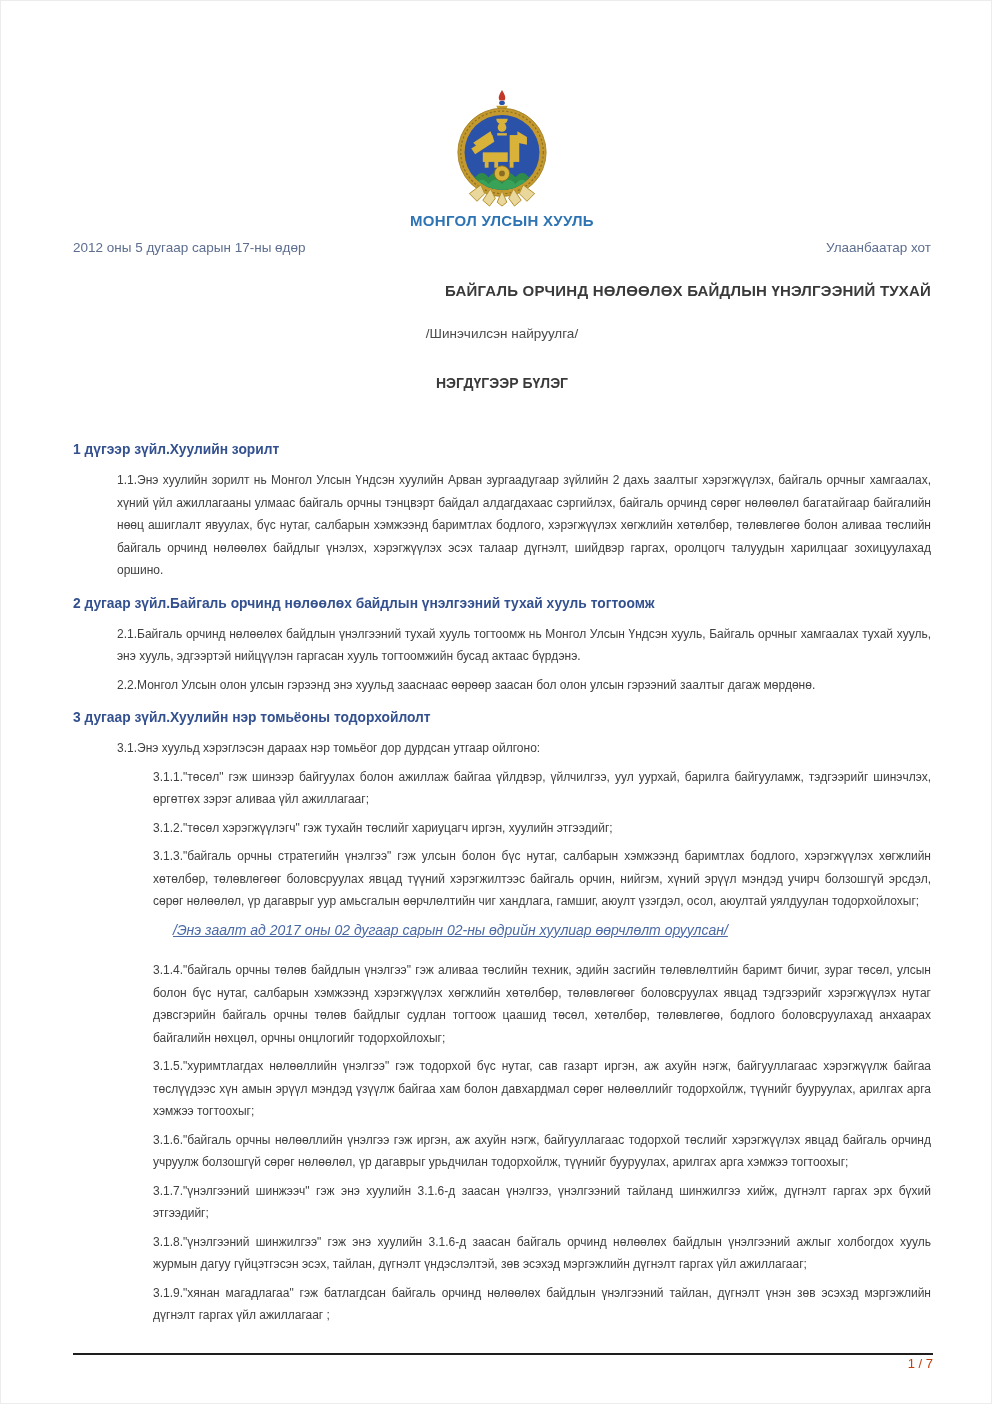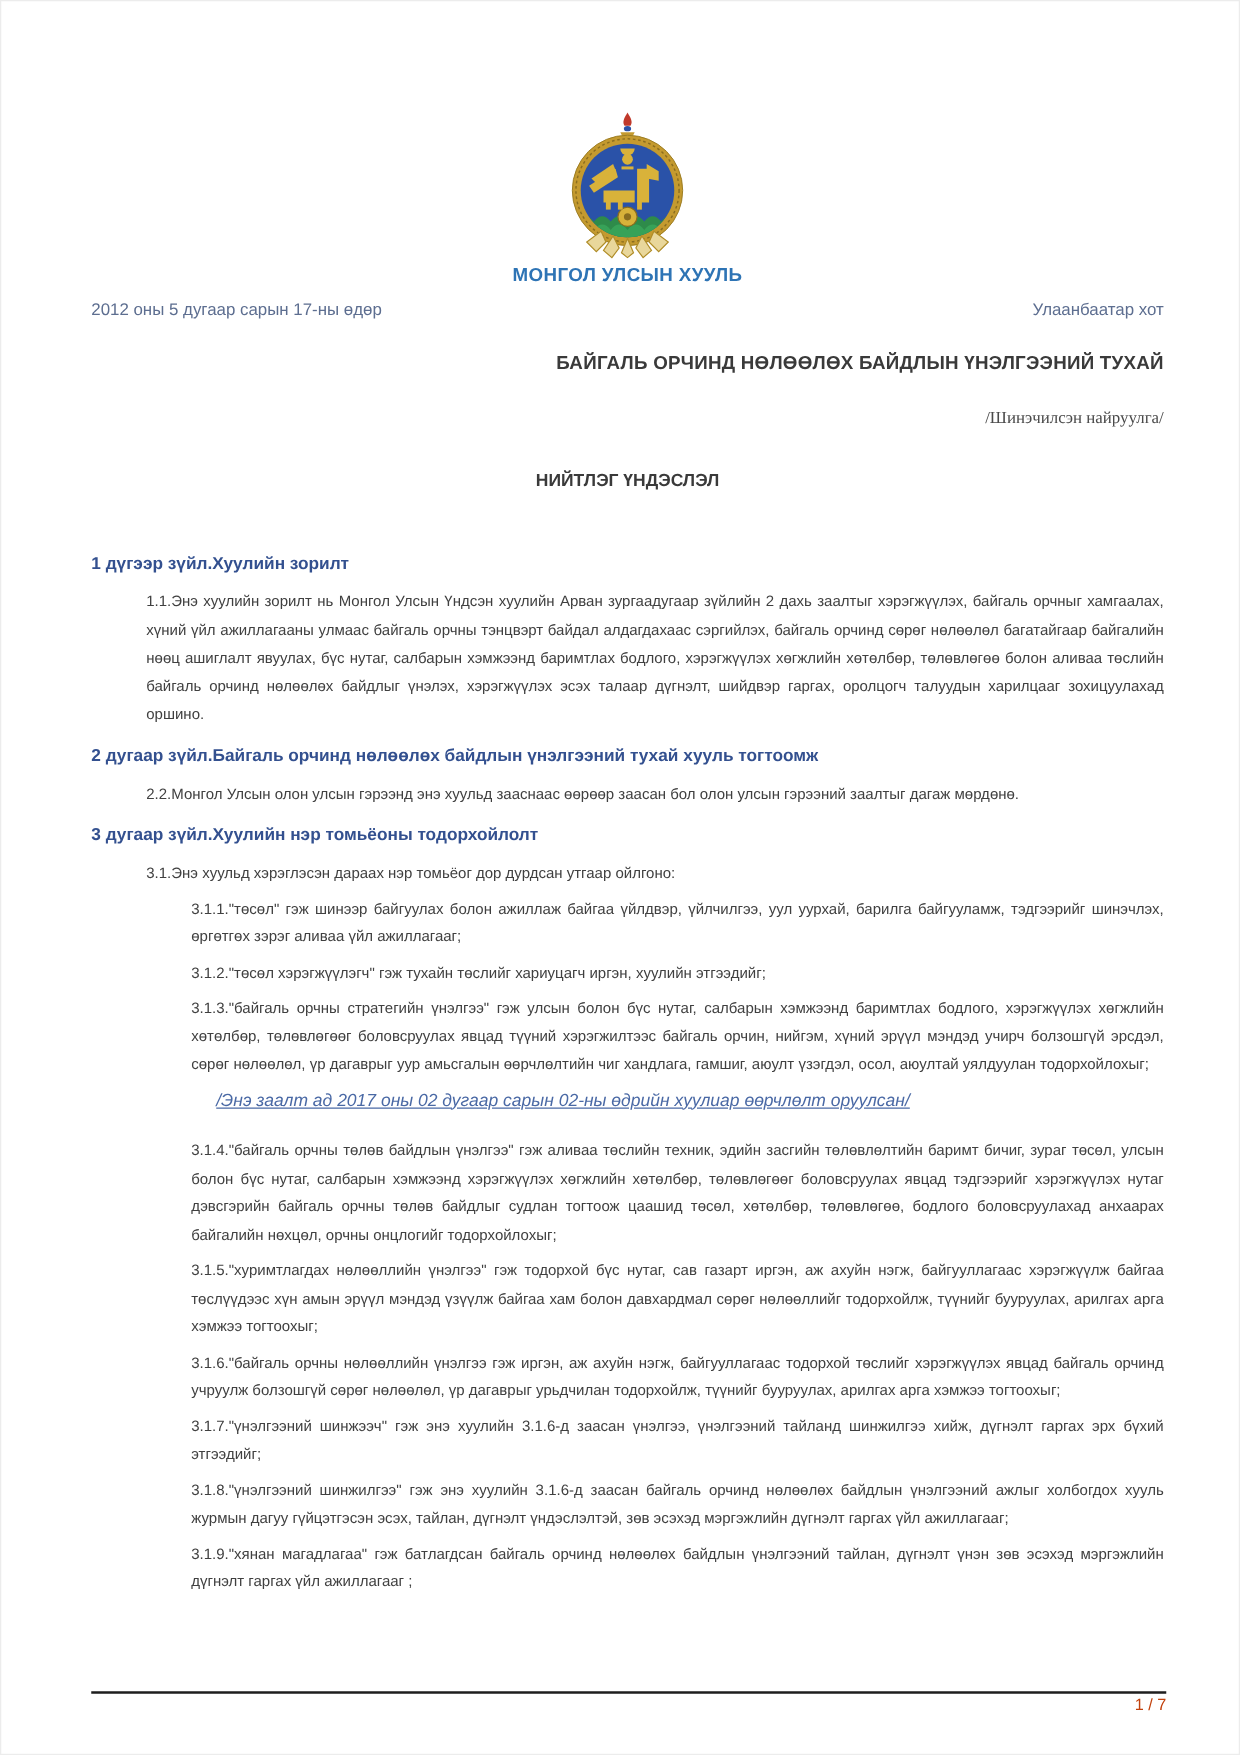--- a/index.html
+++ b/index.html
@@ -26,21 +26,21 @@
   }
   .meta-row {
     display: flex; justify-content: space-between;
     color: #5d6e90; font-size: 13.5px; margin-top: 11px;
   }
   .doc-title {
     text-align: right; font-weight: bold; color: #3a3a3a;
     font-size: 15px; margin-top: 27px; letter-spacing: 0.2px;
   }
   .doc-subtitle {
-    text-align: right; color: #4a4a4a; font-size: 13.5px; margin-top: 27px; font-family: Liberation Serif, serif;
+    text-align: center; color: #4a4a4a; font-size: 13.5px; margin-top: 27px;
   }
   .chapter { text-align: center; margin-top: 30px; color: #3a3a3a; }
   .chapter .line { font-weight: bold; font-size: 14px; line-height: 24px; }
 
   
   .law-body { margin-top: 44px; }
   .sec-heading {
     color: #33508f; font-weight: bold; font-size: 13.8px;
     margin: 11px 0 8px 0; line-height: 22px;
   }
@@ -124,29 +124,30 @@
 
     <div class="meta-row">
       <span>2012 оны 5 дугаар сарын 17-ны өдөр</span>
       <span>Улаанбаатар хот</span>
     </div>
 
     <div class="doc-title">БАЙГАЛЬ ОРЧИНД НӨЛӨӨЛӨХ БАЙДЛЫН ҮНЭЛГЭЭНИЙ ТУХАЙ</div>
     <div class="doc-subtitle">/Шинэчилсэн найруулга/</div>
 
     <div class="chapter">
-      <div class="line">НИЙТЛЭГ ҮНДЭСЛЭЛ</div>
+      <div class="line">НЭГДҮГЭЭР БҮЛЭГ</div>
     </div>
 
     <div class="law-body">
 
       <h2 class="sec-heading">1 дүгээр зүйл.Хуулийн зорилт</h2>
       <p class="p lvl2">1.1.Энэ хуулийн зорилт нь Монгол Улсын Үндсэн хуулийн Арван зургаадугаар зүйлийн 2 дахь заалтыг хэрэгжүүлэх, байгаль орчныг хамгаалах, хүний үйл ажиллагааны улмаас байгаль орчны тэнцвэрт байдал алдагдахаас сэргийлэх, байгаль орчинд сөрөг нөлөөлөл багатайгаар байгалийн нөөц ашиглалт явуулах, бүс нутаг, салбарын хэмжээнд баримтлах бодлого, хэрэгжүүлэх хөгжлийн хөтөлбөр, төлөвлөгөө болон аливаа төслийн байгаль орчинд нөлөөлөх байдлыг үнэлэх, хэрэгжүүлэх эсэх талаар дүгнэлт, шийдвэр гаргах, оролцогч талуудын харилцааг зохицуулахад оршино.</p>
 
       <h2 class="sec-heading">2 дугаар зүйл.Байгаль орчинд нөлөөлөх байдлын үнэлгээний тухай хууль тогтоомж</h2>
+      <p class="p lvl2">2.1.Байгаль орчинд нөлөөлөх байдлын үнэлгээний тухай хууль тогтоомж нь Монгол Улсын Үндсэн хууль, Байгаль орчныг хамгаалах тухай хууль, энэ хууль, эдгээртэй нийцүүлэн гаргасан хууль тогтоомжийн бусад актаас бүрдэнэ.</p>
       <p class="p lvl2">2.2.Монгол Улсын олон улсын гэрээнд энэ хуульд зааснаас өөрөөр заасан бол олон улсын гэрээний заалтыг дагаж мөрдөнө.</p>
 
       <h2 class="sec-heading">3 дугаар зүйл.Хуулийн нэр томьёоны тодорхойлолт</h2>
       <p class="p lvl2">3.1.Энэ хуульд хэрэглэсэн дараах нэр томьёог дор дурдсан утгаар ойлгоно:</p>
       <p class="p lvl3">3.1.1."төсөл" гэж шинээр байгуулах болон ажиллаж байгаа үйлдвэр, үйлчилгээ, уул уурхай, барилга байгууламж, тэдгээрийг шинэчлэх, өргөтгөх зэрэг аливаа үйл ажиллагааг;</p>
       <p class="p lvl3">3.1.2."төсөл хэрэгжүүлэгч" гэж тухайн төслийг хариуцагч иргэн, хуулийн этгээдийг;</p>
       <p class="p lvl3">3.1.3."байгаль орчны стратегийн үнэлгээ" гэж улсын болон бүс нутаг, салбарын хэмжээнд баримтлах бодлого, хэрэгжүүлэх хөгжлийн хөтөлбөр, төлөвлөгөөг боловсруулах явцад түүний хэрэгжилтээс байгаль орчин, нийгэм, хүний эрүүл мэндэд учирч болзошгүй эрсдэл, сөрөг нөлөөлөл, үр дагаврыг уур амьсгалын өөрчлөлтийн чиг хандлага, гамшиг, аюулт үзэгдэл, осол, аюултай уялдуулан тодорхойлохыг;</p>
       <p class="amendment">/Энэ заалт ад 2017 оны 02 дугаар сарын 02-ны өдрийн хуулиар өөрчлөлт оруулсан/</p>
       <p class="p lvl3 gap-lg">3.1.4."байгаль орчны төлөв байдлын үнэлгээ" гэж аливаа төслийн техник, эдийн засгийн төлөвлөлтийн баримт бичиг, зураг төсөл, улсын болон бүс нутаг, салбарын хэмжээнд хэрэгжүүлэх хөгжлийн хөтөлбөр, төлөвлөгөөг боловсруулах явцад тэдгээрийг хэрэгжүүлэх нутаг дэвсгэрийн байгаль орчны төлөв байдлыг судлан тогтоож цаашид төсөл, хөтөлбөр, төлөвлөгөө, бодлого боловсруулахад анхаарах байгалийн нөхцөл, орчны онцлогийг тодорхойлохыг;</p>
       <p class="p lvl3">3.1.5."хуримтлагдах нөлөөллийн үнэлгээ" гэж тодорхой бүс нутаг, сав газарт иргэн, аж ахуйн нэгж, байгууллагаас хэрэгжүүлж байгаа төслүүдээс хүн амын эрүүл мэндэд үзүүлж байгаа хам болон давхардмал сөрөг нөлөөллийг тодорхойлж, түүнийг бууруулах, арилгах арга хэмжээ тогтоохыг;</p>

